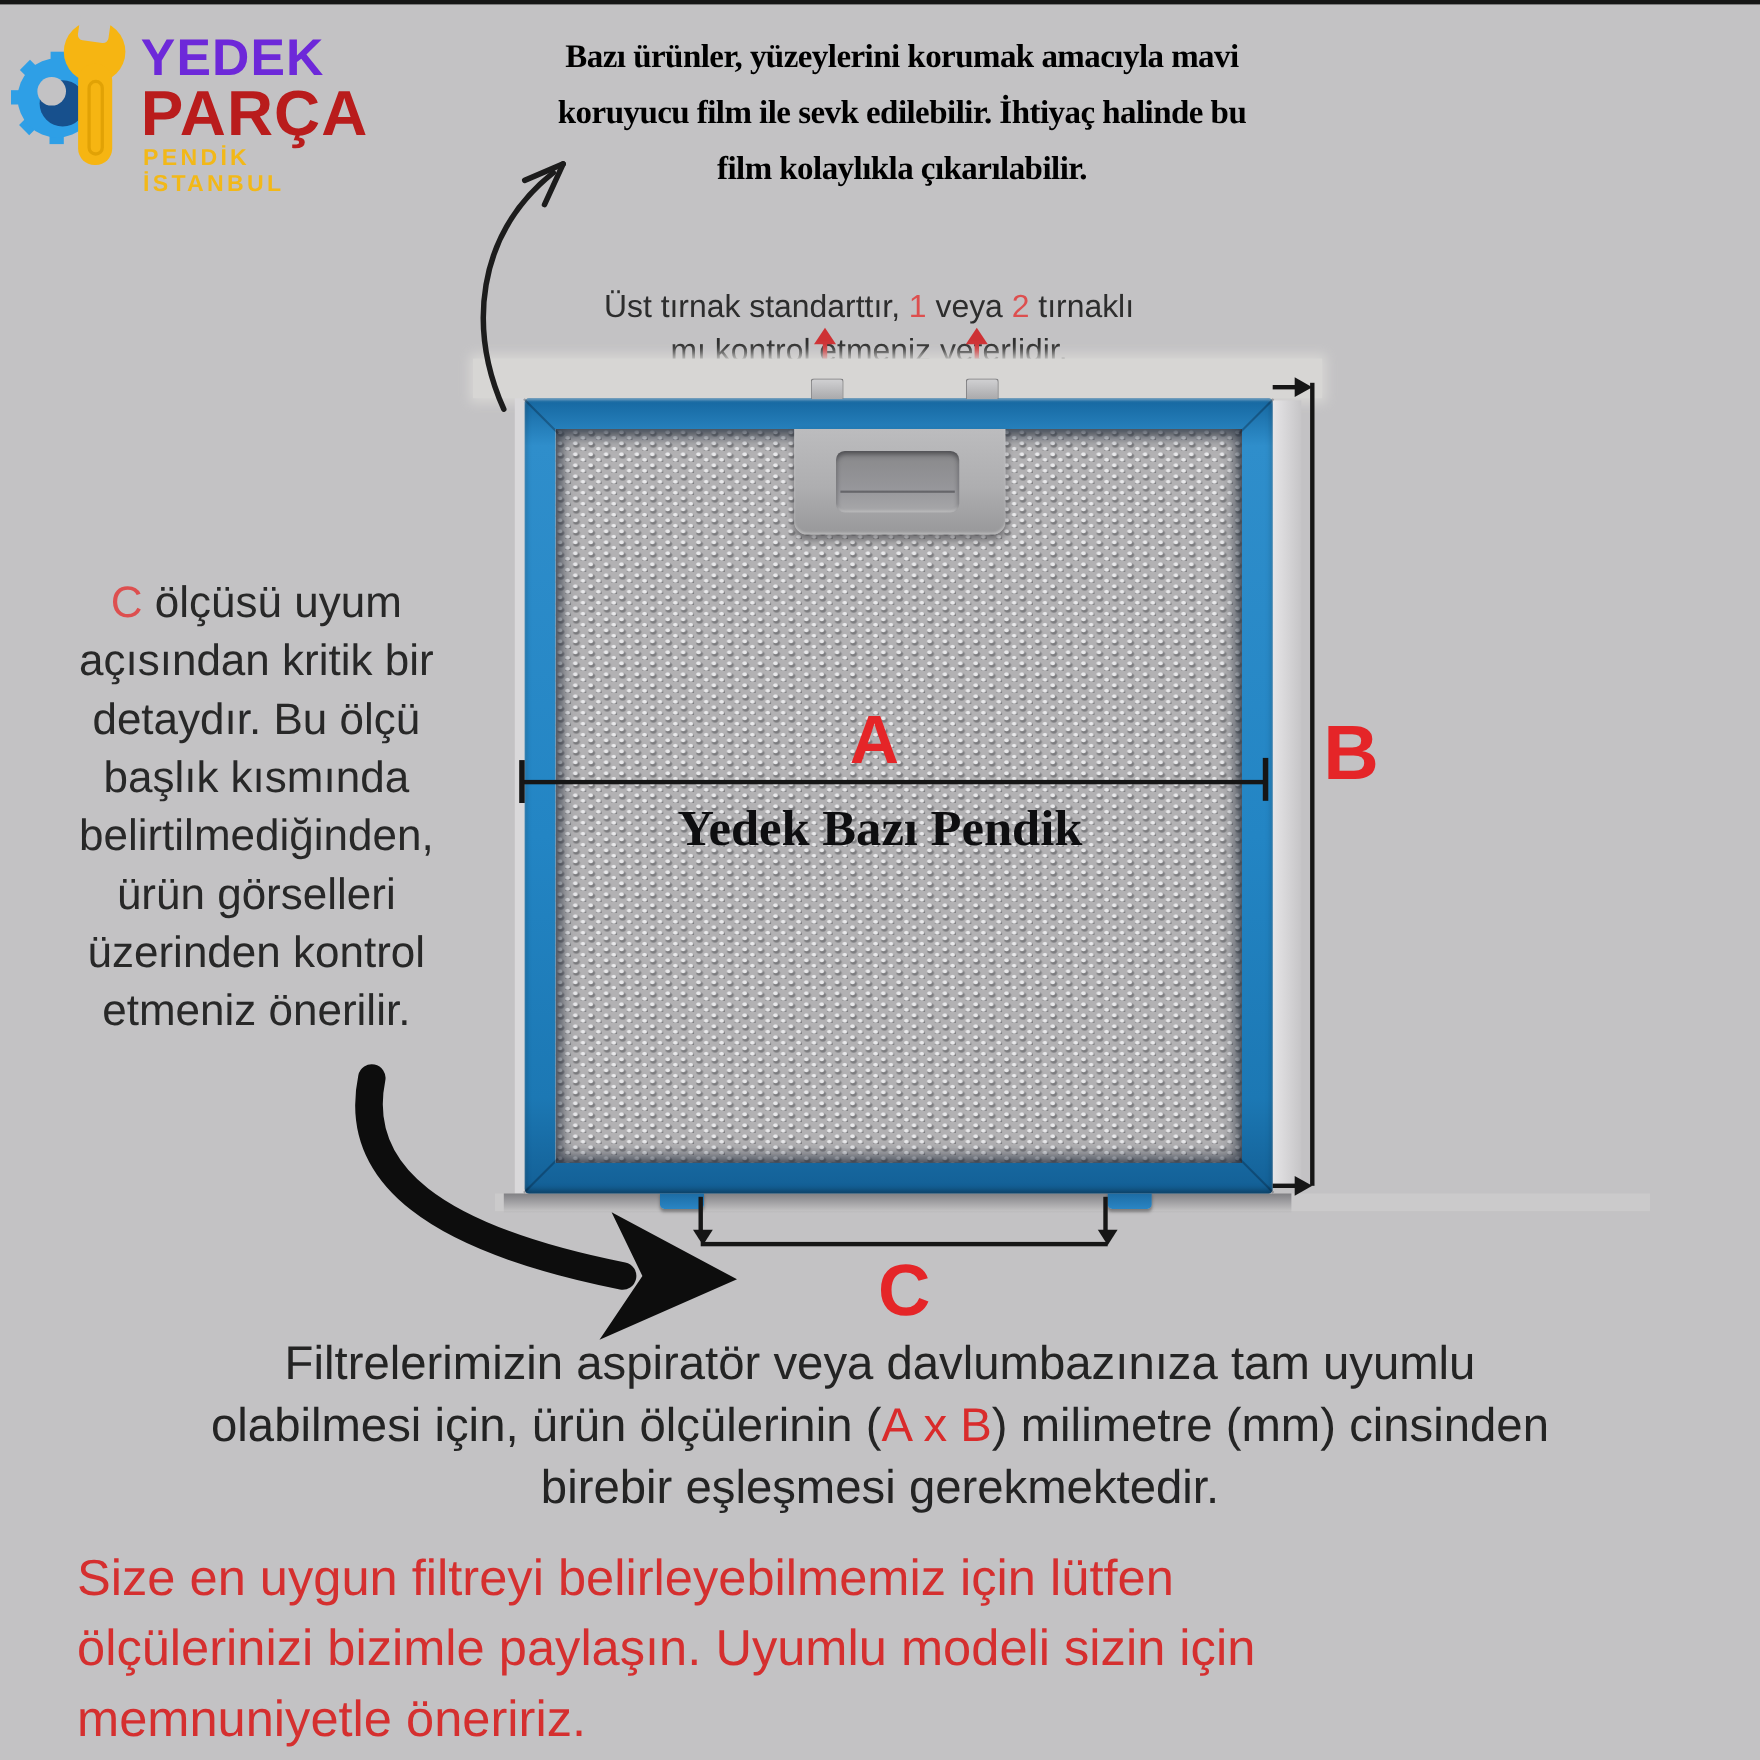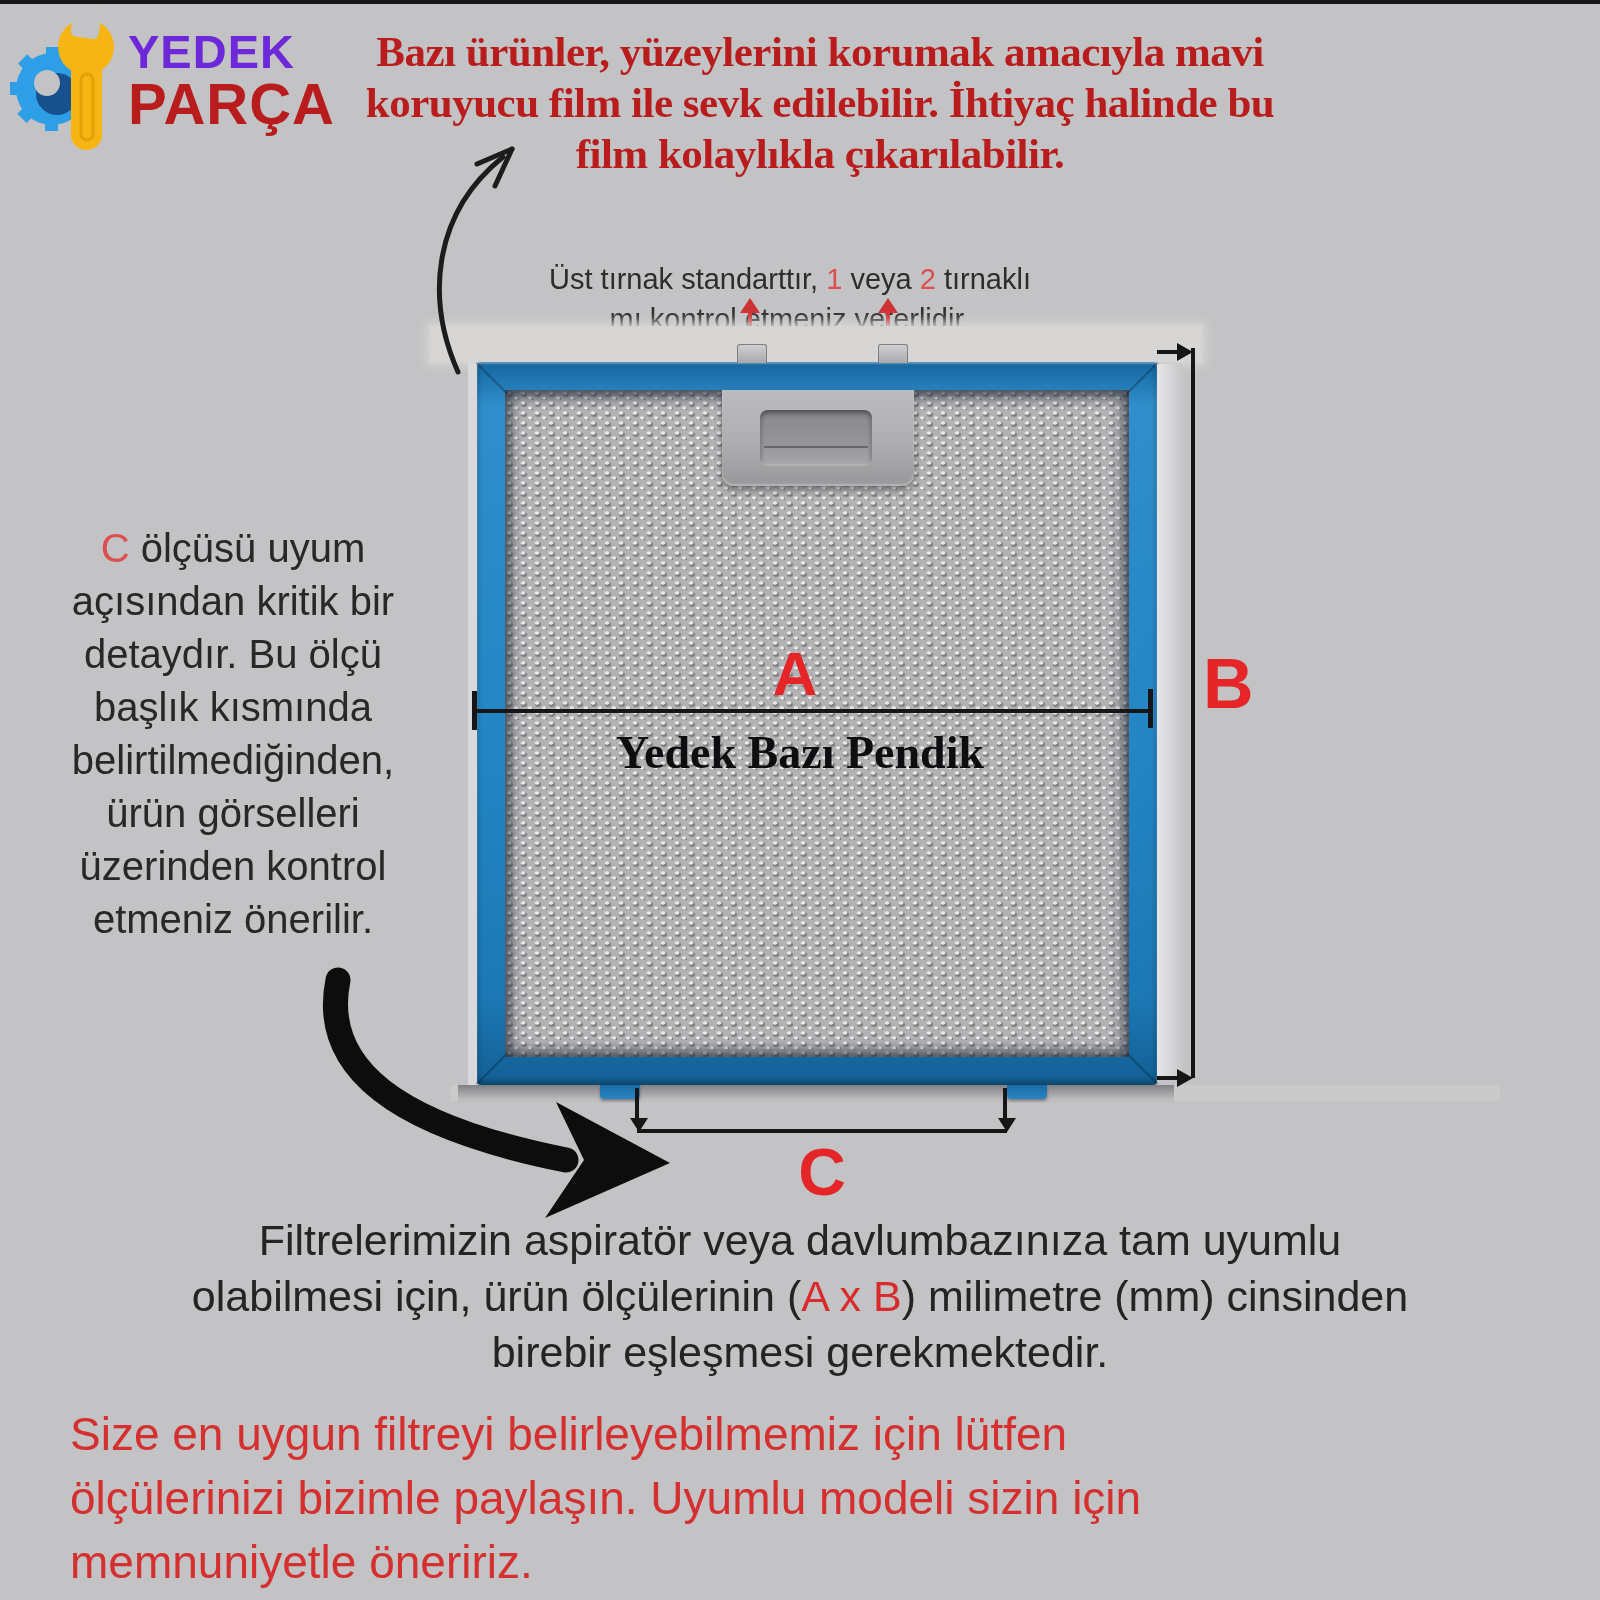--- a/index.html
+++ b/index.html
@@ -15,22 +15,22 @@
   .logo-t1{position:absolute;left:118px;top:14px;font-weight:900;font-size:47px;letter-spacing:1px;
            color:#6d28d9;line-height:52px;}
   .logo-t2{position:absolute;left:118px;top:66px;font-weight:900;font-size:58px;letter-spacing:1px;
            color:#b91c1c;line-height:52px;}
   .logo-sub{position:absolute;left:120px;top:120px;font-weight:800;font-size:21px;letter-spacing:3px;
            color:#f2b818;}
 
   
   .pre{white-space:pre-line;}
   .top-note{left:160px;top:26px;width:1320px;text-align:center;
-            font-family:"Liberation Serif",serif;font-weight:700;font-size:43px;line-height:51px;
-            color:#b91c1c;letter-spacing:-0.5px;}
+            font-family:"Liberation Serif",serif;font-weight:700;font-size:30px;line-height:51px;
+            color:#000000;letter-spacing:-0.5px;}
   .tab-note{left:470px;top:234px;width:640px;text-align:center;font-size:29px;line-height:40px;
             color:#2d2d2d;margin-top:25px;}
   .red-soft{color:#dd4f4f;}
   .left-note{left:5px;top:522px;width:456px;text-align:center;font-size:40px;line-height:53px;
              color:#282828;}
   .fit-note{left:70px;top:1212px;width:1460px;text-align:center;font-size:43px;line-height:56px;
             color:#242424;}
   .red-strong{color:#d92b2b;}
   .cta-note{left:70px;top:1402px;width:1460px;font-size:46px;line-height:64px;
             color:#d52f2f;font-weight:400;}
@@ -131,20 +131,21 @@
       </g>
       <g>
         <circle cx="76" cy="33" r="28" fill="#f6b512"></circle>
         <rect x="62" y="-6" width="28" height="30" rx="5" fill="#c3c2c4" transform="rotate(8 76 10)"></rect>
         <rect x="61" y="44" width="31" height="92" rx="15" fill="#f6b512"></rect>
         <rect x="71" y="60" width="12" height="66" rx="6" fill="none" stroke="#d89a00" stroke-width="3" opacity="0.7"></rect>
       </g>
     </svg>
     <div class="logo-t1">YEDEK</div>
     <div class="logo-t2">PARÇA</div>
+    <div class="logo-sub">PENDİK İSTANBUL</div>
   </div>
 
   <div class="abs top-note pre">Bazı ürünler, yüzeylerini korumak amacıyla mavi
 koruyucu film ile sevk edilebilir. İhtiyaç halinde bu
 film kolaylıkla çıkarılabilir.</div>
 
   <div class="abs tab-note"><span>Üst tırnak standarttır, </span><span class="red-soft">1</span><span> veya </span><span class="red-soft">2</span><span class="pre"> tırnaklı
 mı kontrol etmeniz yeterlidir.</span></div>
 
   <div class="abs redup ru-l"></div>

